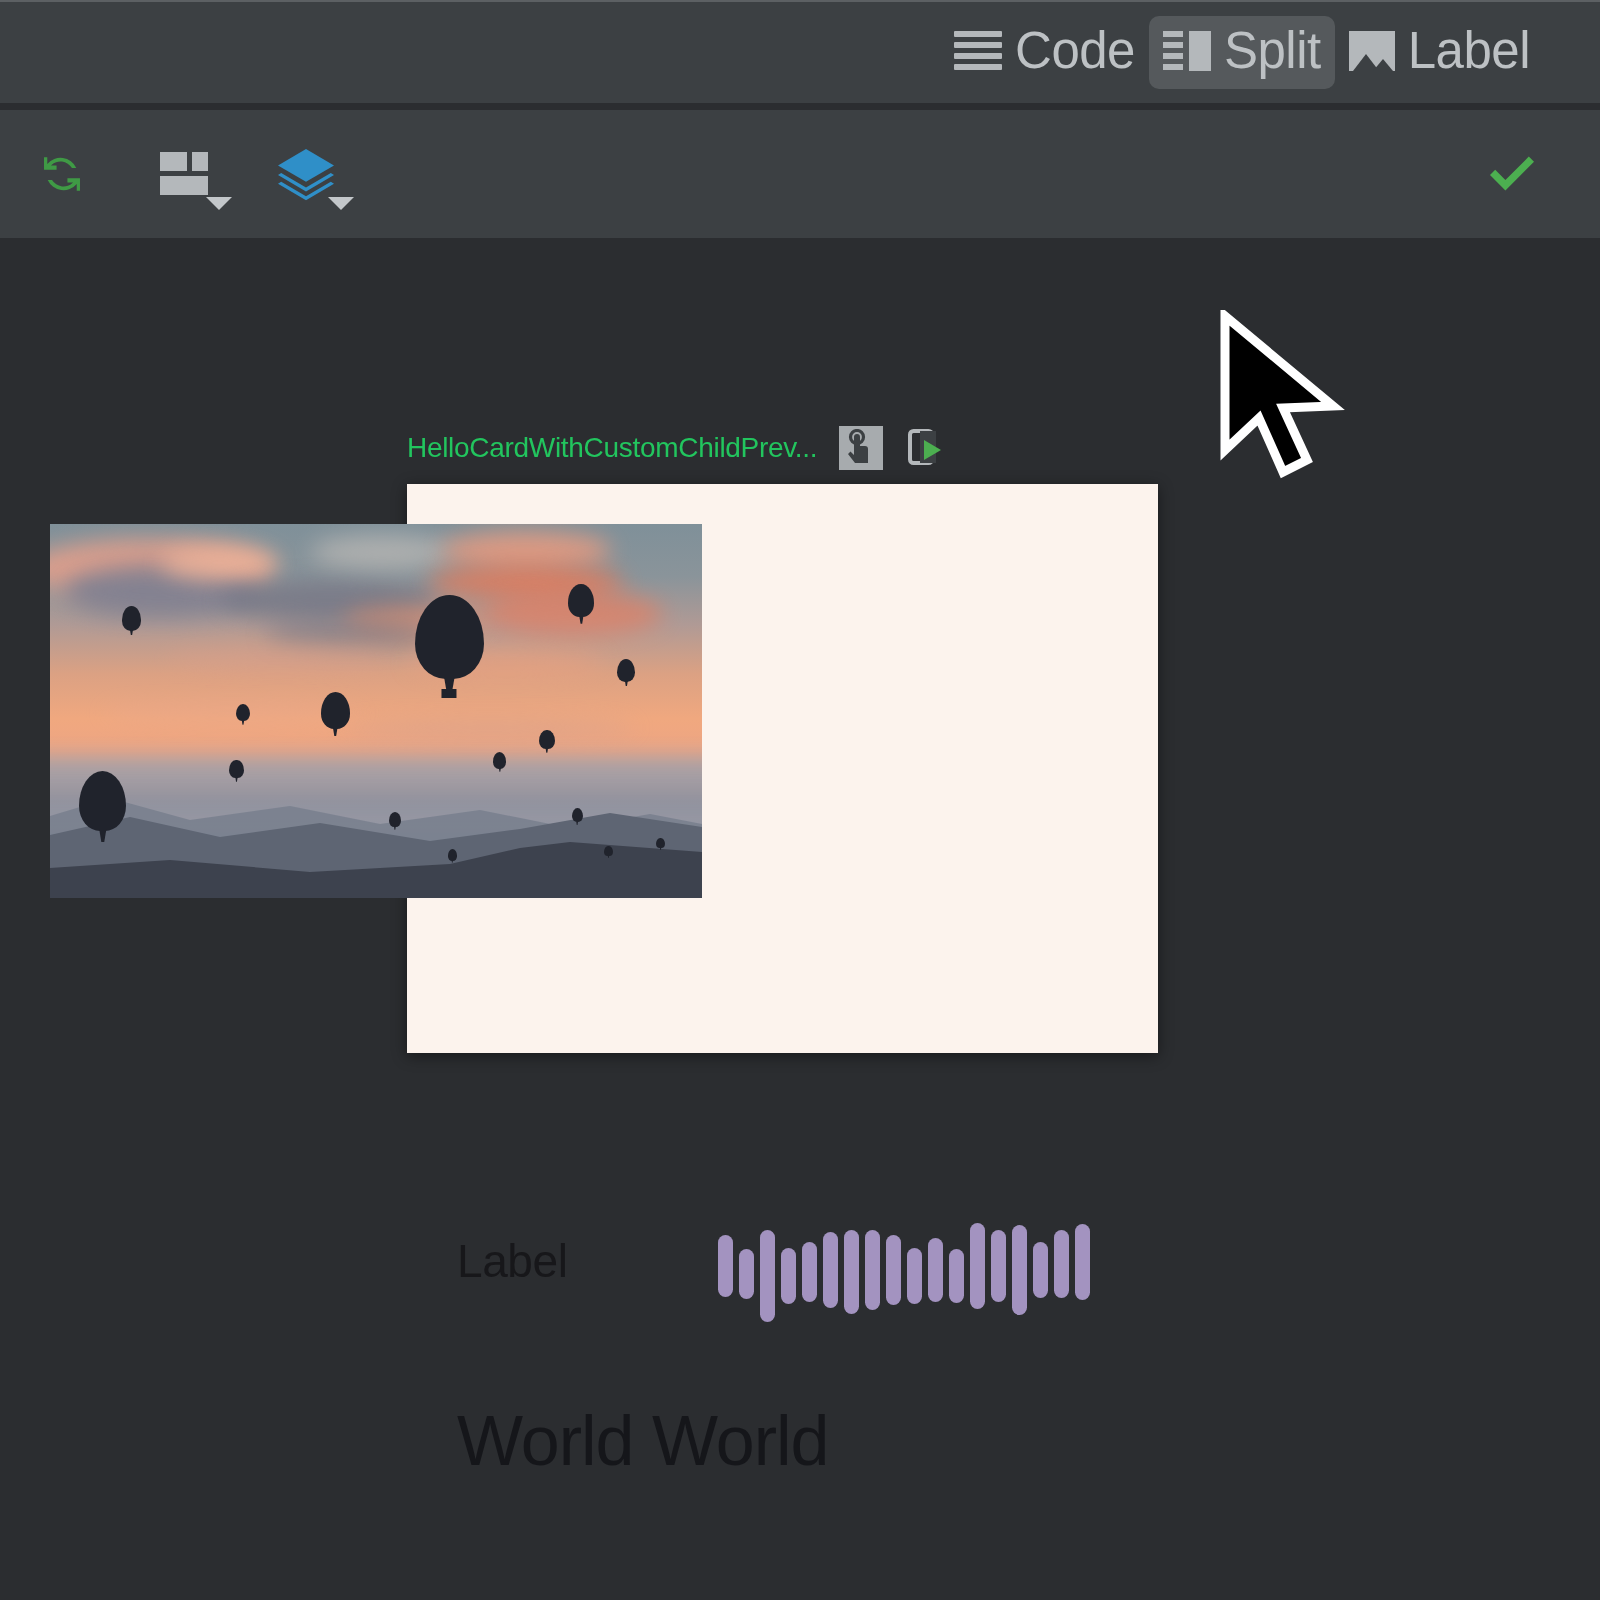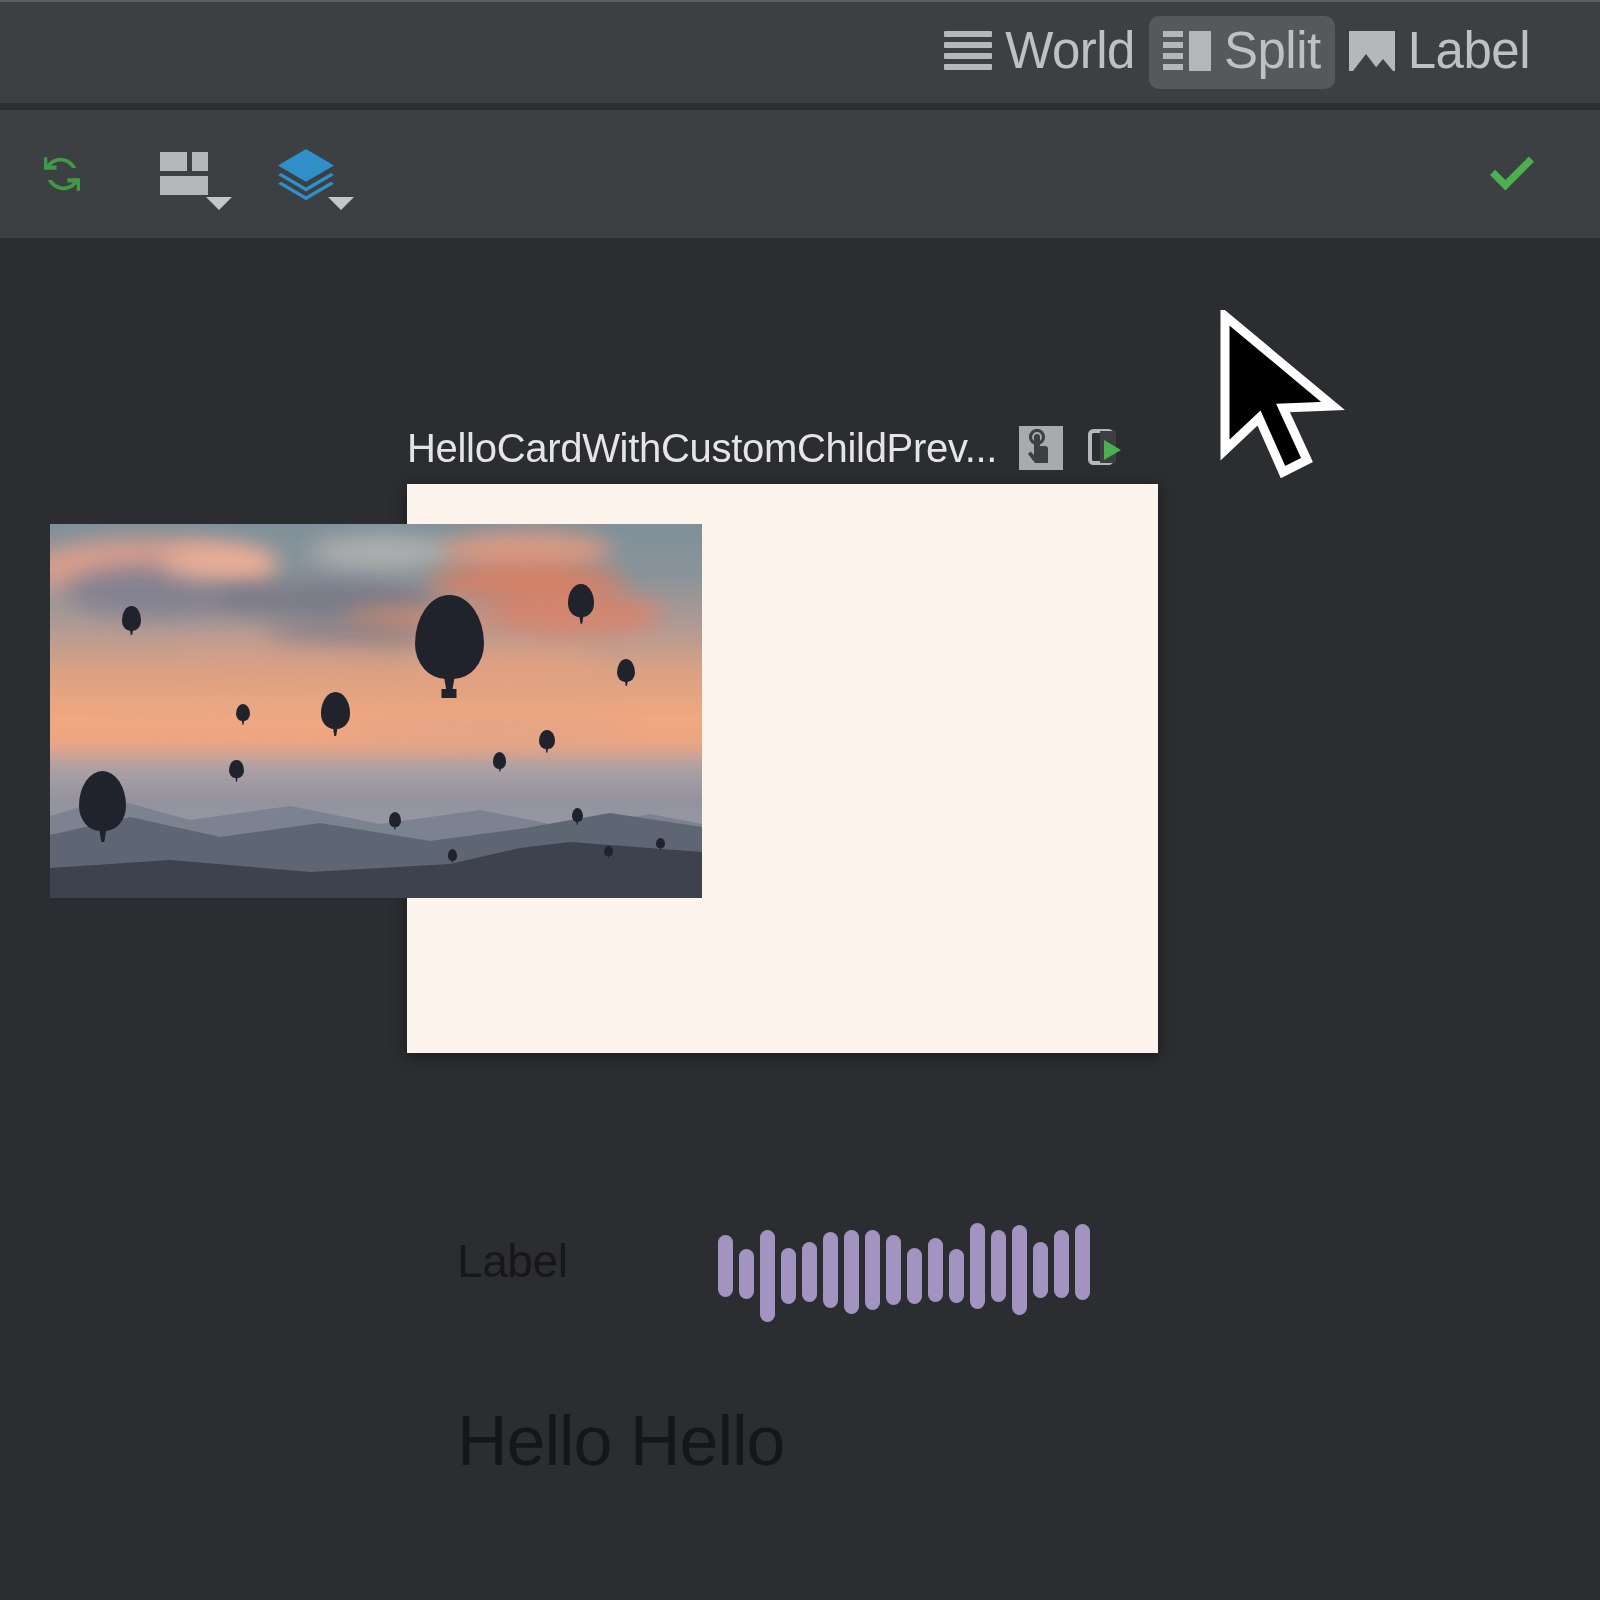--- a/index.html
+++ b/index.html
@@ -158,22 +158,22 @@
   }
 
   .preview-header {
     position: absolute;
     left: 407px; top: 188px;
     display: flex;
     align-items: center;
     gap: 22px;
   }
   .preview-title {
-    font-size: 40px;
-    color: #e5e5e5;
+    font-size: 28px;
+    color: #22c55e;
     line-height: 1;
     letter-spacing: -0.3px;
     white-space: nowrap;
   }
   .hdr-icon {
     width: 44px; height: 44px;
     display: flex; align-items: center; justify-content: center;
   }
   .hdr-icon.boxed { background: #a7abae; }
 
@@ -299,21 +299,21 @@
 
   <div class="mode-bar">
 
     <div class="mode-item">
       <span class="icon-code">
         <i></i>
           <i></i>
           <i></i>
           <i></i>
       </span>
-      <span class="mode-label">World</span>
+      <span class="mode-label">Code</span>
     </div>
 
     <div class="mode-item selected">
       <span class="icon-split">
         <span class="lines">
             <i></i>
             <i></i>
             <i></i>
             <i></i>
           </span>
@@ -461,20 +461,20 @@
         <div class="wf-bar" style="left: 210px; height: 64px; top: 25px; background: rgb(163, 147, 192);"></div>
         <div class="wf-bar" style="left: 231px; height: 54px; top: 36px; background: rgb(163, 147, 192);"></div>
         <div class="wf-bar" style="left: 252px; height: 86px; top: 10px; background: rgb(163, 147, 192);"></div>
         <div class="wf-bar" style="left: 273px; height: 72px; top: 17px; background: rgb(163, 147, 192);"></div>
         <div class="wf-bar" style="left: 294px; height: 90px; top: 12px; background: rgb(163, 147, 192);"></div>
         <div class="wf-bar" style="left: 315px; height: 56px; top: 29px; background: rgb(163, 147, 192);"></div>
         <div class="wf-bar" style="left: 336px; height: 68px; top: 17px; background: rgb(163, 147, 192);"></div>
         <div class="wf-bar" style="left: 357px; height: 76px; top: 11px; background: rgb(163, 147, 192);"></div>
       </div>
 
-    <div class="headline">Hello Hello</div>
+    <div class="headline">World World</div>
 
     <svg class="cursor" viewBox="0 0 130 170">
       <path fill="#000000" stroke="#ffffff" stroke-width="9" d="M10 6 L10 140 L44 108 L68 162 L92 150 L68 98 L118 96z"></path>
     </svg>
 
   </div>
 </div>
 
 </body></html>

